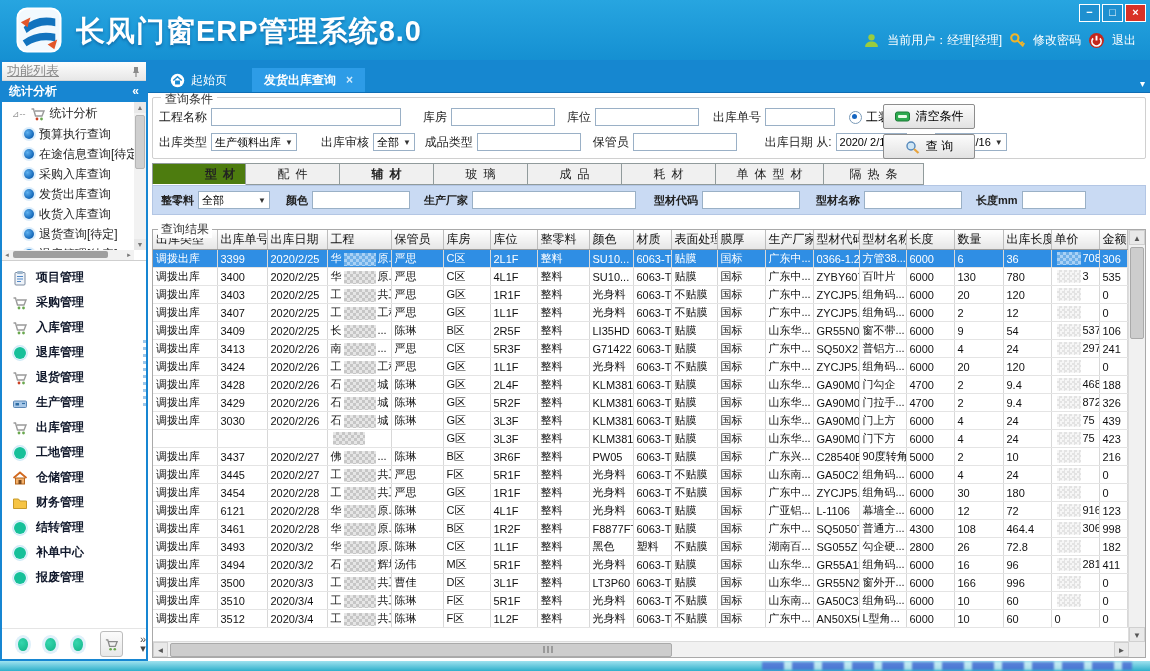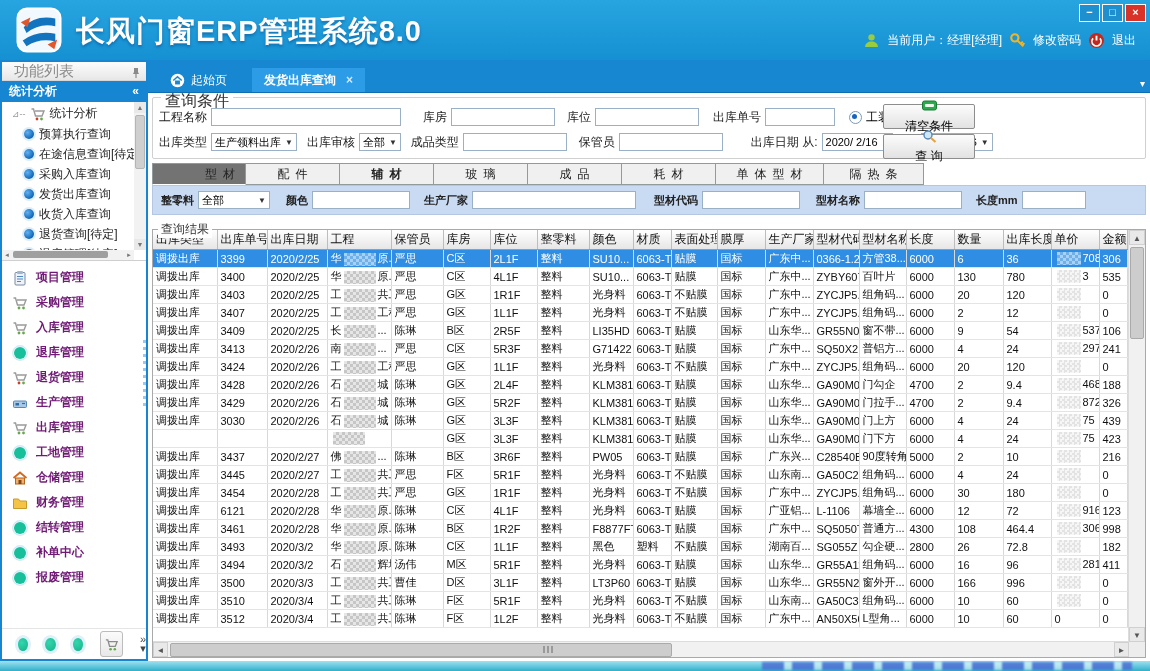--- a/index.html
+++ b/index.html
@@ -19,42 +19,42 @@
   .user-bar{position:absolute;right:14px;top:32px;display:flex;align-items:center;gap:7px;color:#fff;font-size:12px;white-space:nowrap;}
   .ubar-ico{width:17px;height:17px;display:inline-block;}
 
   
   .sidebar{position:absolute;left:0;top:60px;width:148px;bottom:10px;background:#fff;
     border:2px solid #1786d2;box-sizing:border-box;overflow:hidden;}
   .main{position:absolute;left:148px;top:60px;right:0;bottom:10px;background:#1687d0;}
 
   
   .panel-caption{height:18px;background:linear-gradient(#fdfdfd,#e7e7e7);color:#8a8a8a;
-    font-size:15px;line-height:18px;padding:0 12px;position:relative;border-bottom:1px solid #d7d7d7;}
+    font-size:13px;line-height:18px;padding:0 5px;position:relative;border-bottom:1px solid #d7d7d7;text-decoration:underline;}
   .pin{position:absolute;right:5px;top:3px;width:10px;height:12px;}
   .group-header{height:21px;background:#1786d2;color:#fff;font-size:12px;font-weight:bold;
     line-height:21px;padding:0 7px;position:relative;}
   .group-header .chev{position:absolute;right:7px;top:0;font-weight:bold;}
   .treebox{position:relative;height:158px;border-bottom:1px solid #cfcfcf;overflow:hidden;background:#fff;}
   .tree-items{position:absolute;left:0;top:0;right:12px;bottom:10px;overflow:hidden;}
   .tree-root{display:flex;align-items:center;gap:4px;font-size:12px;color:#222;padding:3px 2px 2px 10px;white-space:nowrap;}
   .tree-item{display:flex;align-items:center;gap:5px;font-size:12px;color:#222;height:20px;padding-left:22px;white-space:nowrap;cursor:pointer;}
   .tdot{width:10px;height:10px;border-radius:50%;flex:0 0 10px;
     background:radial-gradient(circle at 35% 35%,#5fb2f0,#1266b8 70%);box-shadow:0 0 0 2px #ddeefb;}
   .vscroll-mini{position:absolute;right:0;top:0;width:12px;bottom:10px;background:#f2f2f2;}
   .vscroll-mini .arr{height:11px;font-size:7px;color:#777;text-align:center;line-height:11px;background:#e9e9e9;}
   .vscroll-mini .thumb{position:absolute;left:1px;right:1px;top:13px;height:52px;background:#cfcfcf;border:1px solid #b5b5b5;border-radius:2px;}
   .vscroll-mini .arr.down{position:absolute;bottom:0;left:0;right:0;}
   .hscroll-mini{position:absolute;left:0;right:12px;bottom:0;height:10px;background:#f2f2f2;}
   .hscroll-mini .thumb{position:absolute;left:11px;top:1px;height:7px;width:95px;background:#9f9f9f;border-radius:2px;}
   .hscroll-mini .arr{position:absolute;top:0;font-size:6px;color:#777;line-height:10px;}
   .hscroll-mini .arr.l{left:2px}.hscroll-mini .arr.r{right:2px}
   .nav-list{list-style:none;margin:0;padding:4px 0 0 0;}
   .nav-item{display:flex;align-items:center;gap:8px;height:25px;padding-left:10px;
-    font-size:12px;font-weight:bold;color:#701a75;cursor:pointer;white-space:nowrap;}
+    font-size:12px;font-weight:bold;color:#0f172a;cursor:pointer;white-space:nowrap;}
   .nav-ico{width:16px;height:16px;flex:0 0 16px;}
   .sidebar-footer{position:absolute;left:0;right:0;bottom:0;height:30px;background:#fff;
     display:flex;align-items:center;gap:17px;padding-left:16px;border-top:1px solid #e5e5e5;}
   .dotbtn{width:13px;height:13px;border-radius:50%;background:radial-gradient(circle at 35% 35%,#35d6ae,#12b388);box-shadow:0 0 0 3px #dff0fa;cursor:pointer;}
   .cartbtn{width:26px;height:24px;border:1px solid #bcbcbc;border-radius:3px;background:linear-gradient(#fbfbfb,#e8e8e8);
     display:flex;align-items:center;justify-content:center;cursor:pointer;}
   .more{font-size:11px;color:#444;line-height:9px;text-align:center;cursor:pointer;}
   .splitter-dots{position:absolute;right:0px;top:278px;width:3px;height:70px;
     background:repeating-linear-gradient(#9ec7e8 0 3px,transparent 3px 7px);}
 
@@ -64,42 +64,42 @@
     font-size:12px;padding:0 12px;cursor:pointer;white-space:nowrap;}
   .tab.home{left:2px;}
   .tab.active{left:96px;background:#2d9ce7;font-weight:bold;}
   .tab .close-x{color:#cfe9fb;font-size:12px;margin-left:4px;cursor:pointer;}
   .tab-overflow{position:absolute;right:5px;bottom:3px;color:#fff;font-size:10px;cursor:pointer;}
   .home-ico{width:15px;height:15px;}
 
   
   .content{position:absolute;left:0;top:32px;right:0;bottom:0;background:#fff;border-top:1px solid #0f6db4;overflow:hidden;}
   .querybox{position:absolute;left:4px;right:4px;top:4px;height:60px;border:1px solid #d0d0d0;border-radius:2px;}
-  .querybox .legend{position:absolute;left:8px;top:-7px;background:#fff;padding:0 4px;font-size:16px;color:#333;}
+  .querybox .legend{position:absolute;left:8px;top:-7px;background:#fff;padding:0 4px;font-size:12px;color:#333;}
   .qrow{position:absolute;left:6px;right:200px;display:flex;align-items:center;white-space:nowrap;}
   .qrow.r1{top:10px;} .qrow.r2{top:35px;}
   .qlabel{font-size:12px;color:#222;margin:0 4px 0 0;}
   .qinput{height:16px;border:1px solid #9ab0c6;background:#fff;font-size:11px;padding:0 2px;}
   .qsel{height:18px;border:1px solid #9ab0c6;background:#fff;font-size:11px;display:inline-flex;
     align-items:center;justify-content:space-between;padding:0 3px;cursor:pointer;box-sizing:border-box;}
   .qsel .car{font-size:8px;color:#333;margin-left:4px;}
   .radio{display:inline-flex;align-items:center;gap:4px;font-size:12px;margin-left:14px;cursor:pointer;}
   .rdot{width:11px;height:11px;border-radius:50%;border:1px solid #7a9ab8;background:#fff;position:relative;}
   .rdot.on::after{content:"";position:absolute;left:2px;top:2px;width:5px;height:5px;border-radius:50%;background:#1565c0;}
   .btn-col{position:absolute;left:730px;top:6px;display:flex;flex-direction:column;gap:5px;}
   .btn{width:90px;height:23px;border:1px solid #8d8d8d;border-radius:2px;background:linear-gradient(#fcfcfc,#e2e2e2);
-    font-size:12px;display:flex;align-items:center;justify-content:center;gap:6px;cursor:pointer;flex-direction:column;}
+    font-size:12px;display:flex;align-items:center;justify-content:center;gap:6px;cursor:pointer;}
   .btn .bico{width:15px;height:13px;}
 
   
   .mat-tabs{position:absolute;left:4px;right:4px;top:70px;height:22px;display:flex;border-bottom:1px solid #919b9c;}
   .mat-tab{box-sizing:border-box;height:22px;border:1px solid #919b9c;border-left-width:0;background:#f0f0f0;
     font-size:12px;display:flex;align-items:center;justify-content:center;letter-spacing:6px;padding-left:6px;cursor:pointer;color:#222;}
   .mat-tab:first-child{border-left-width:1px;}
-  .mat-tab.active{background:#737373;border-bottom-color:#fff;font-weight:normal;padding-left:48px;}
+  .mat-tab.active{background:#4d7c0f;border-bottom-color:#fff;font-weight:bold;padding-left:48px;}
 
   
   .filter-row{position:absolute;left:4px;right:4px;top:92px;height:30px;background:#c9daf3;border:1px solid #b3c6e4;
     box-sizing:border-box;display:flex;align-items:center;white-space:nowrap;padding-left:8px;}
   .filter-row .qlabel{font-weight:bold;font-size:11px;}
 
   
   .results-label{position:absolute;left:10px;top:128px;font-size:12px;color:#333;background:#fff;padding:0 3px;z-index:2;}
   .table-box{position:absolute;left:4px;right:4px;top:136px;bottom:3px;border:1px solid #a9a9a9;background:#fff;}
   .grid-viewport{position:absolute;left:0;top:0;right:16px;bottom:15px;overflow:hidden;}
@@ -407,21 +407,21 @@
             <span>家装</span>
           </span>
         </div>
 
         <div class="qrow r2">
           <span class="qlabel">出库类型</span>
           <span class="qsel" style="width:92px">
             <span>生产领料出库</span>
               <span class="car">▼</span>
           </span>
-          <span class="qlabel" style="margin-left:10px">出库审核</span>
+          <span class="qlabel" style="margin-left:24px">出库审核</span>
           <span class="qsel" style="width:72px">
             <span>全部</span>
               <span class="car">▼</span>
           </span>
           <span class="qlabel" style="margin-left:10px">成品类型</span>
           <input class="qinput" style="width: 98px;">
           <span class="qlabel" style="margin-left:12px">保管员</span>
           <input class="qinput" style="width: 98px;">
           <span class="qlabel" style="margin-left:28px">出库日期 从:</span>
           <span class="qsel" style="width:76px">

